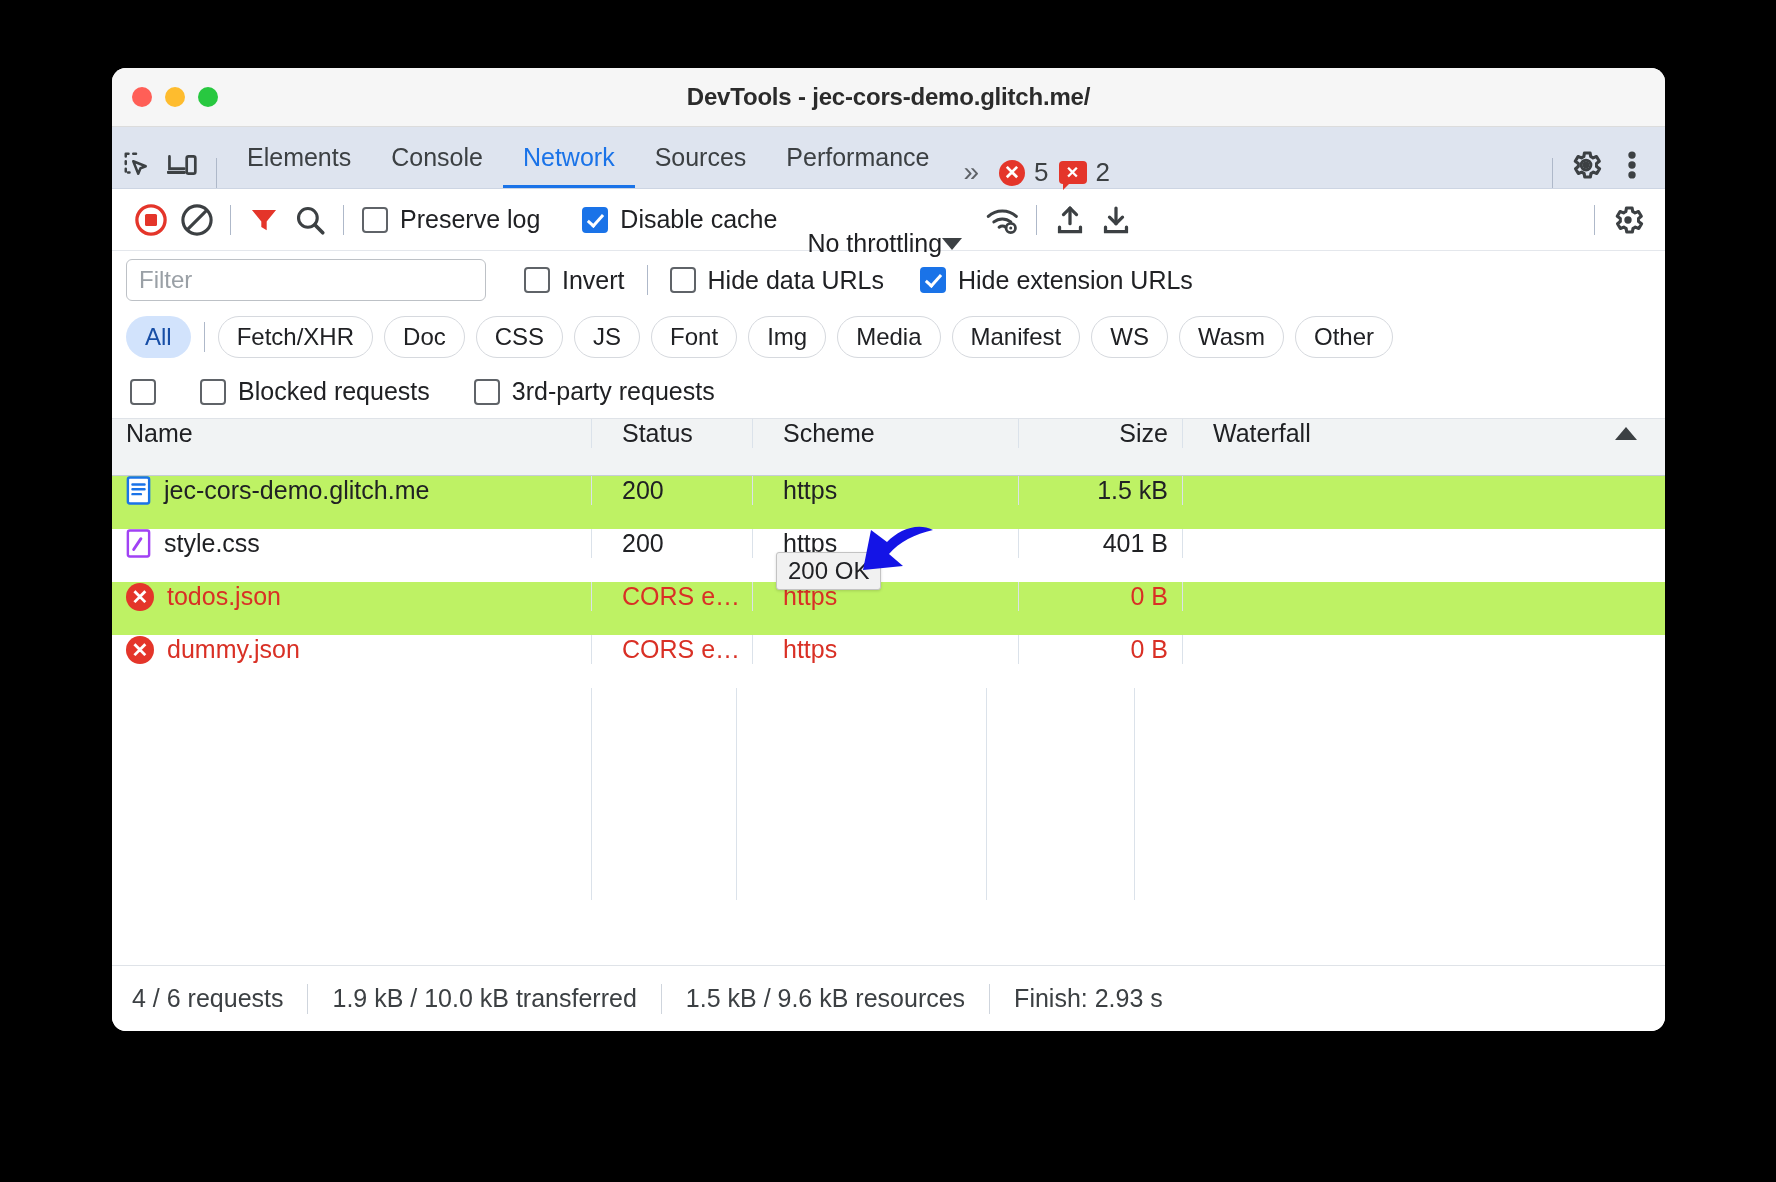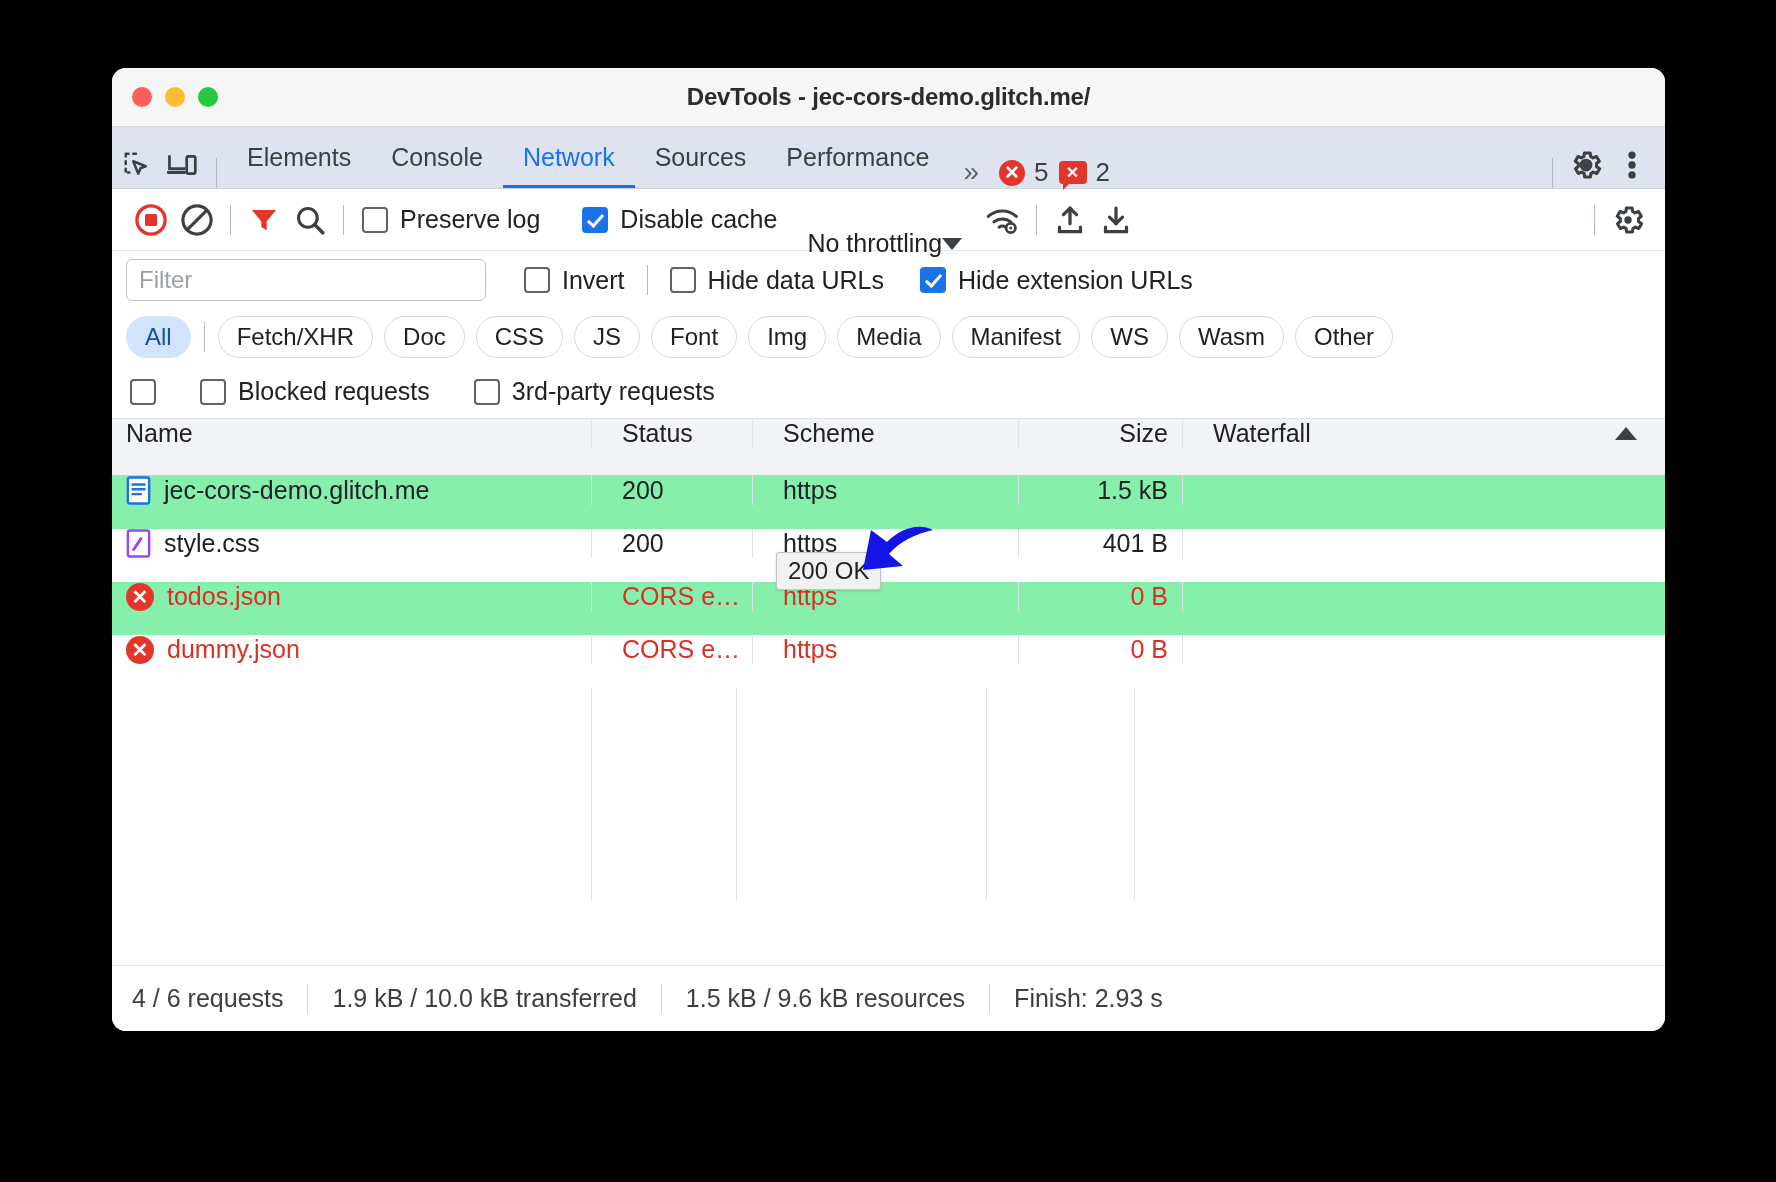--- a/index.html
+++ b/index.html
@@ -152,21 +152,21 @@
     font-size: 25px; color: #202124;
     padding: 0 14px; overflow: hidden; white-space: nowrap;
     border-right: 1px solid #dbe2ea;
   }
   .c-name { width: 480px; gap: 13px; }
   .c-status { width: 145px; }
   .c-scheme { width: 250px; }
   .c-size { width: 148px; justify-content: flex-end; }
   .c-wf { flex: 1; position: relative; border-right: none; padding: 0; }
   .thead .cell { color: #202124; }
-  .row-alt { background: #86efac; }
+  .row-alt { background: #bef264; }
   .row-err .cell { color: #d93025; }
   .wf-divider {
     position: absolute; top: 0; bottom: 0; left: 240px;
     width: 1px; background: #d8e0ea;
   }
   .sort-asc {
     width: 0; height: 0; border-left: 11px solid transparent;
     border-right: 11px solid transparent; border-bottom: 13px solid #3c4043;
     margin-left: auto; margin-right: 14px;
   }

